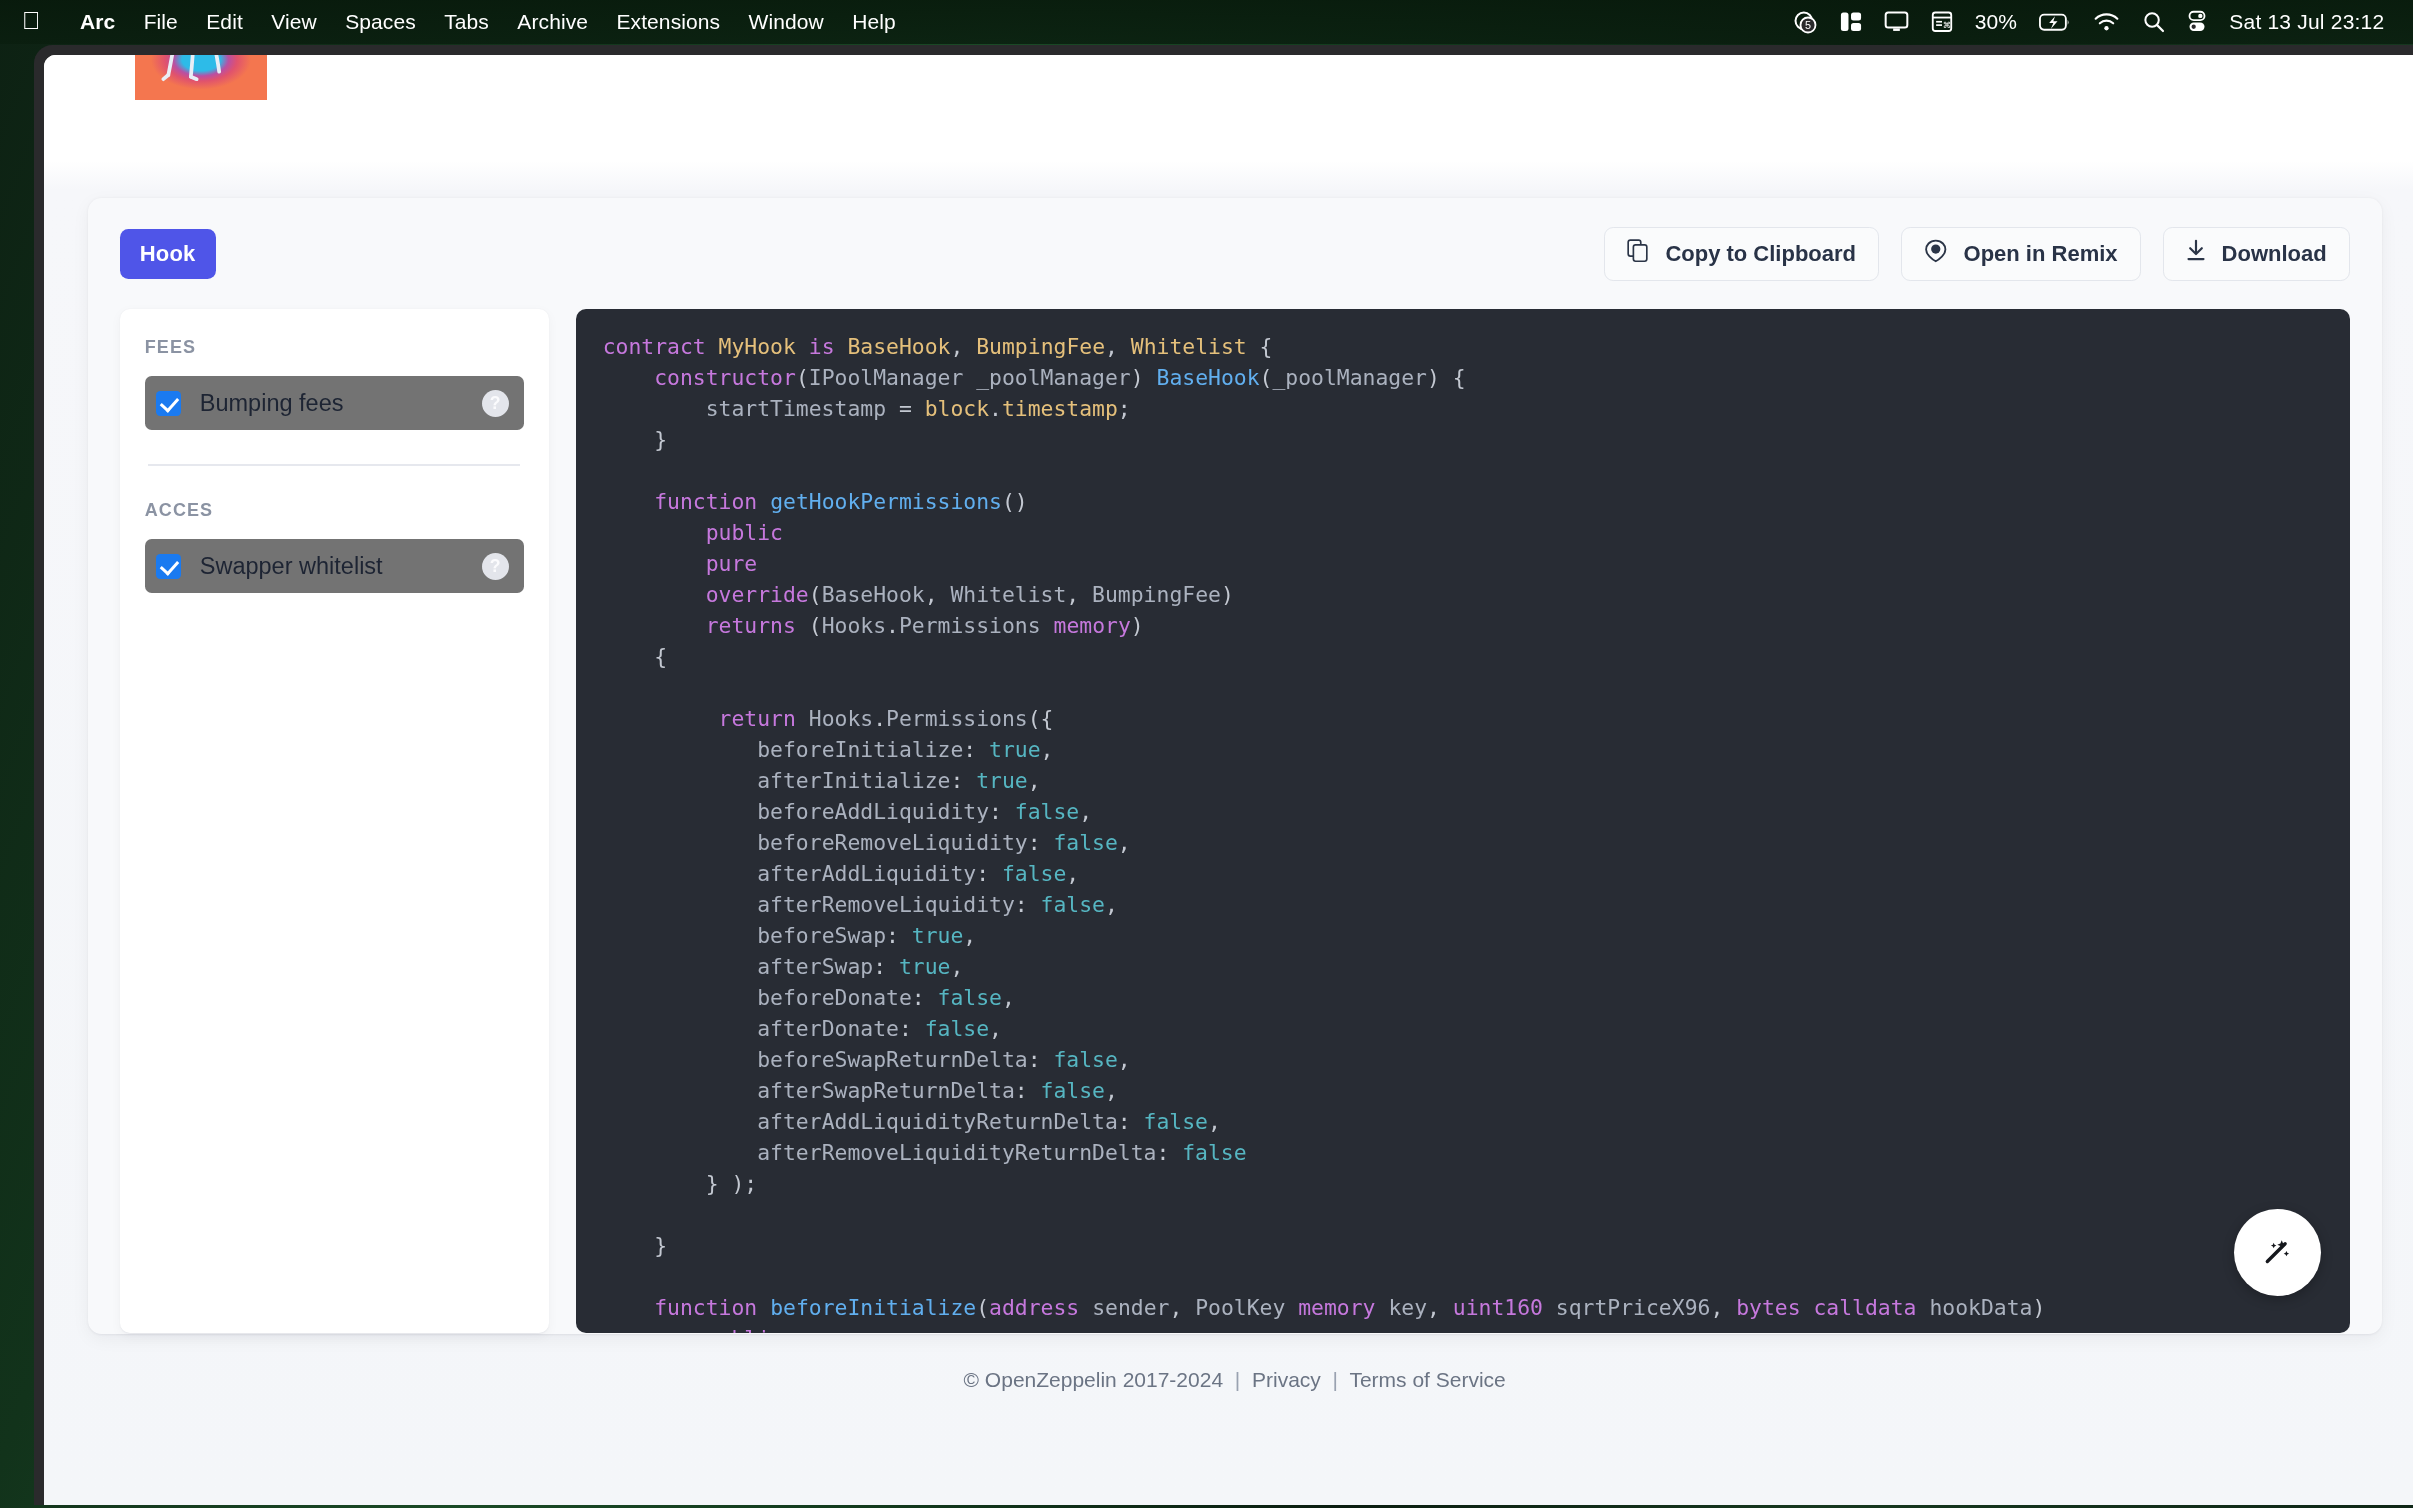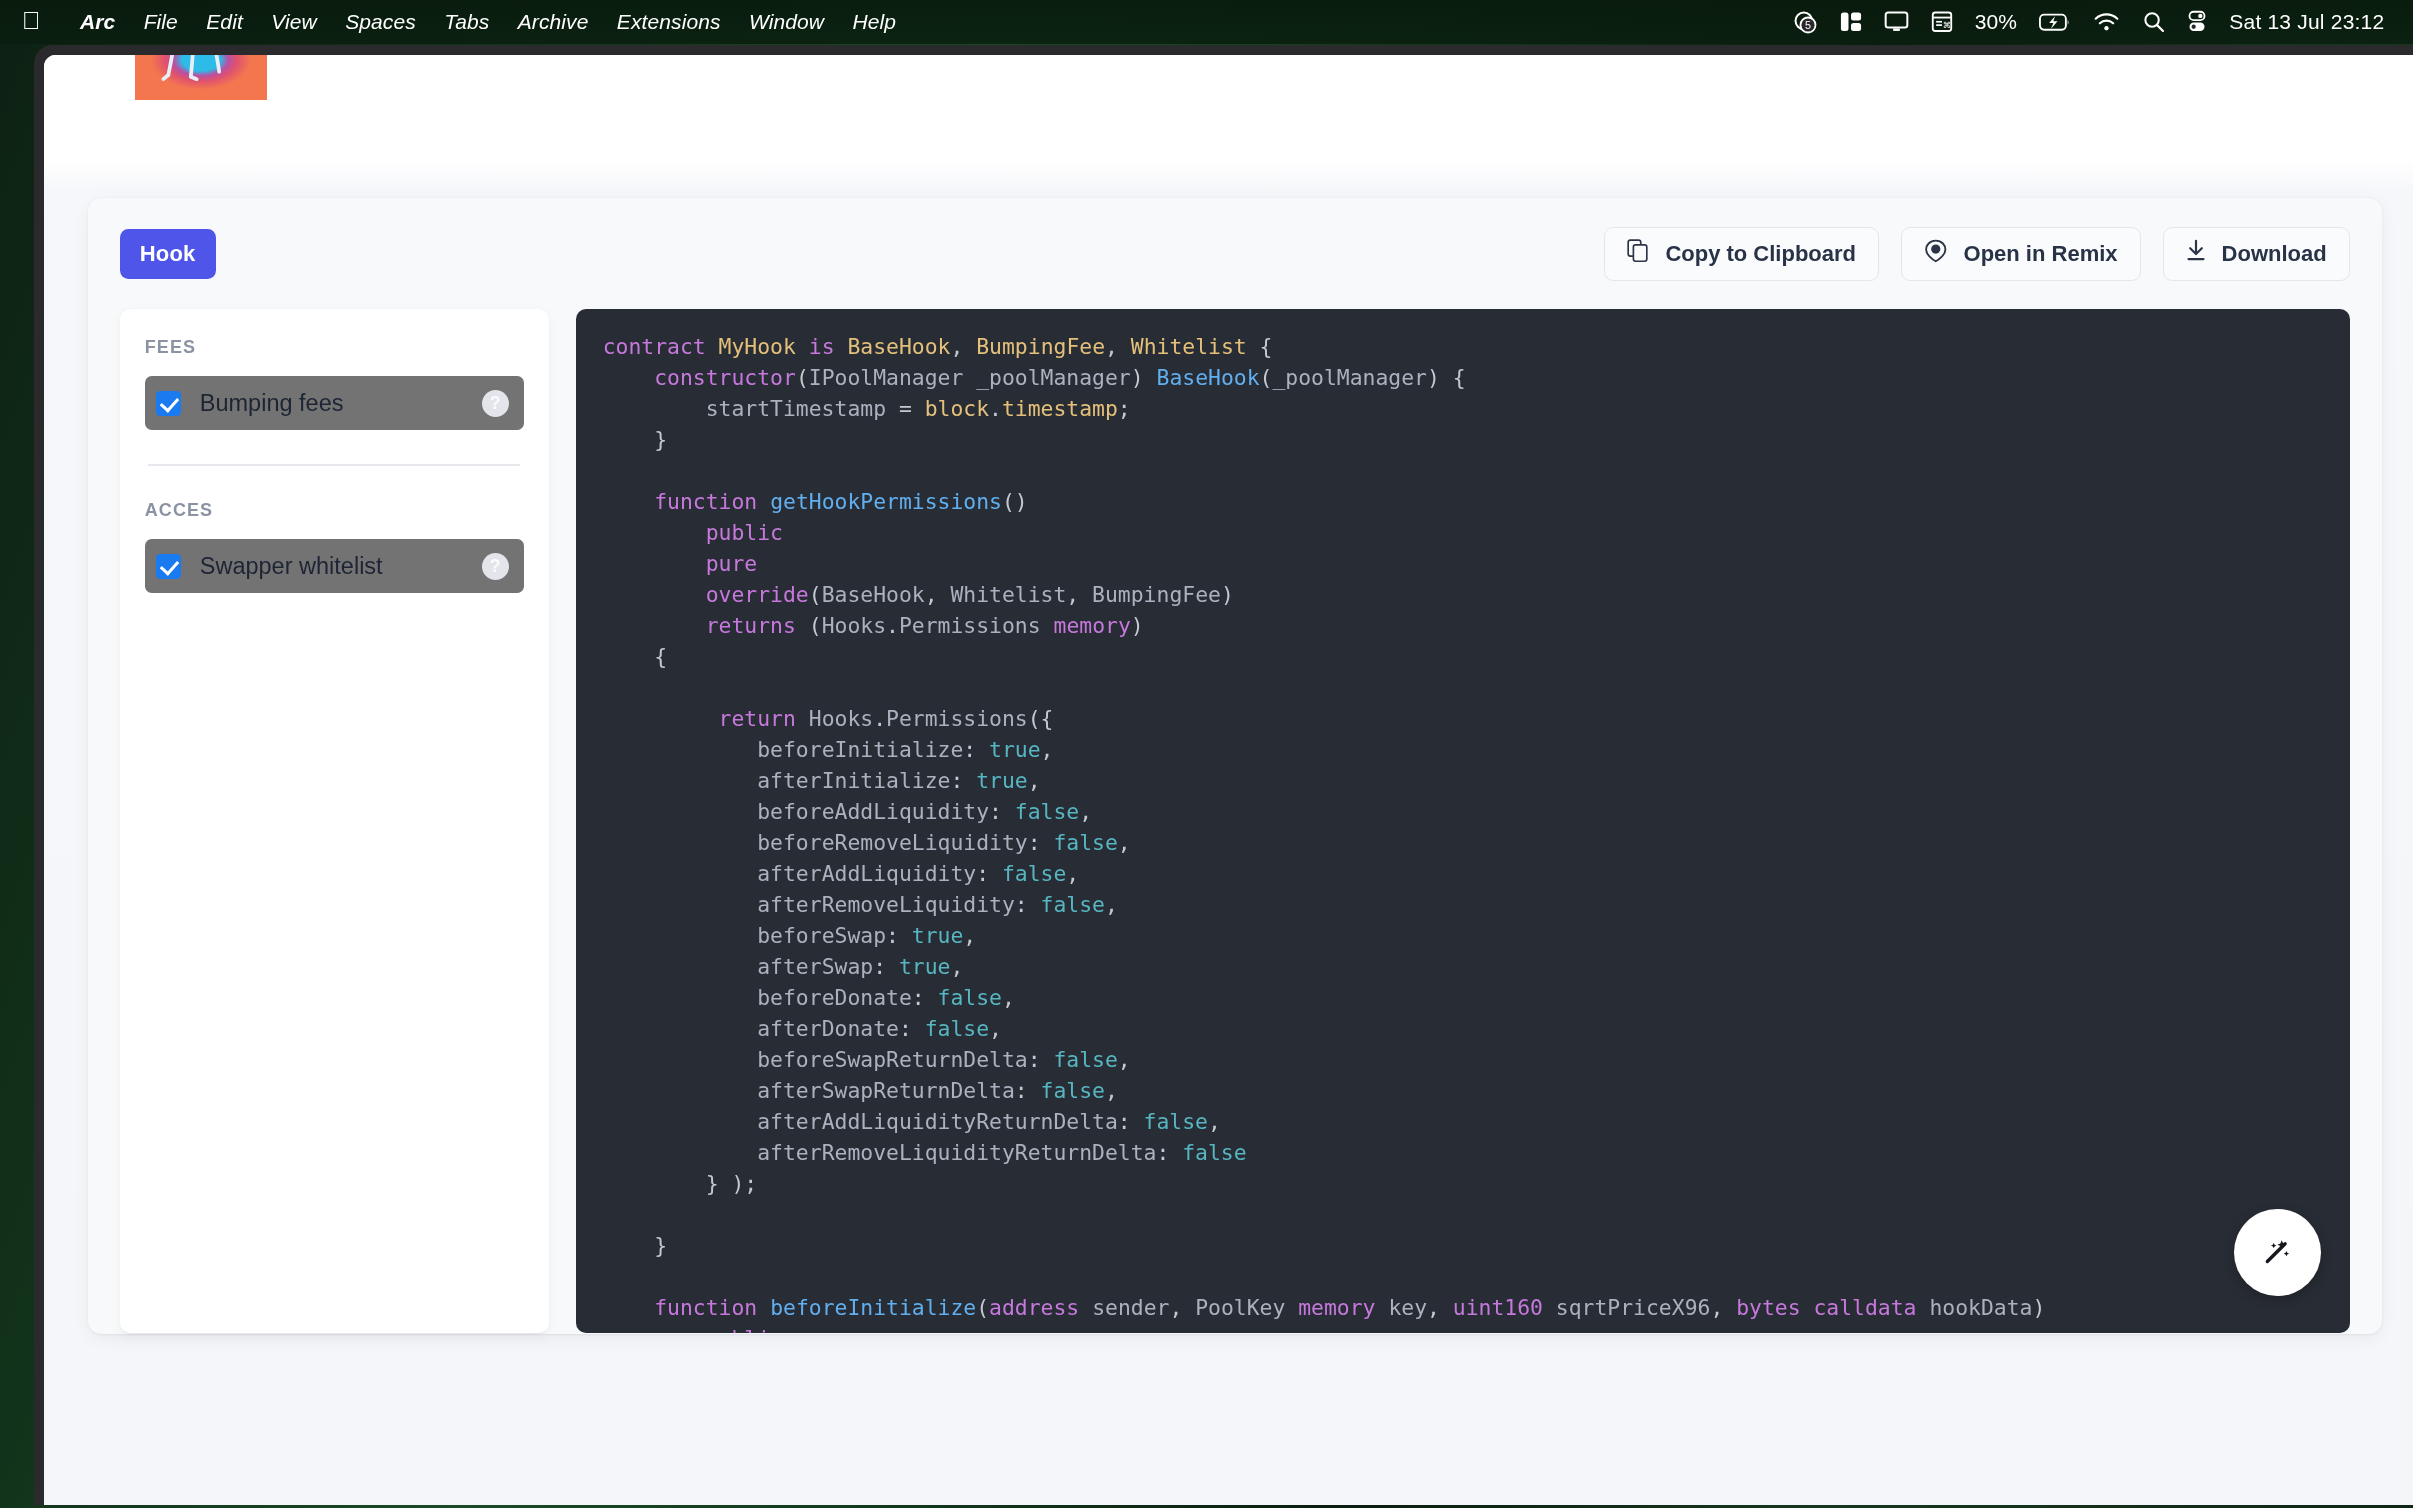--- a/index.html
+++ b/index.html
@@ -38,21 +38,20 @@
     font-size: 25px;
     line-height: 1;
     margin-right: 25px;
     margin-top: -3.4px;
   }
   .menu-item {
     padding: 0 14.2px;
     white-space: nowrap;
     font-size: 21px;
     letter-spacing: 0.1px;
-    font-style: italic;
   }
   .menu-item.bold { font-weight: bold; }
 
   #menubar-right {
     margin-left: auto;
     display: flex;
     align-items: center;
     gap: 22px;
     padding-right: 6.7px;
   }
@@ -494,17 +493,24 @@
                   <path d="M18.5 14 l1 2.2 l2.2 1 l-2.2 1 l-1 2.2 l-1 -2.2 l-2.2 -1 l2.2 -1Z" fill="#16181d"></path>
                   <path d="M33.5 23.5 l1 2.2 l2.2 1 l-2.2 1 l-1 2.2 l-1 -2.2 l-2.2 -1 l2.2 -1Z" fill="#16181d"></path>
                 </svg>
               </span>
             </button>
           </section>
 
         </div>
       </div>
 
+      <div id="footer">
+        <span>© OpenZeppelin 2017-2024</span>
+        <span class="foot-sep">|</span>
+        <a href="#">Privacy</a>
+        <span class="foot-sep">|</span>
+        <a href="#">Terms of Service</a>
+      </div>
 
     </div>
   </div>
 </div>
 
 
 </body></html>

